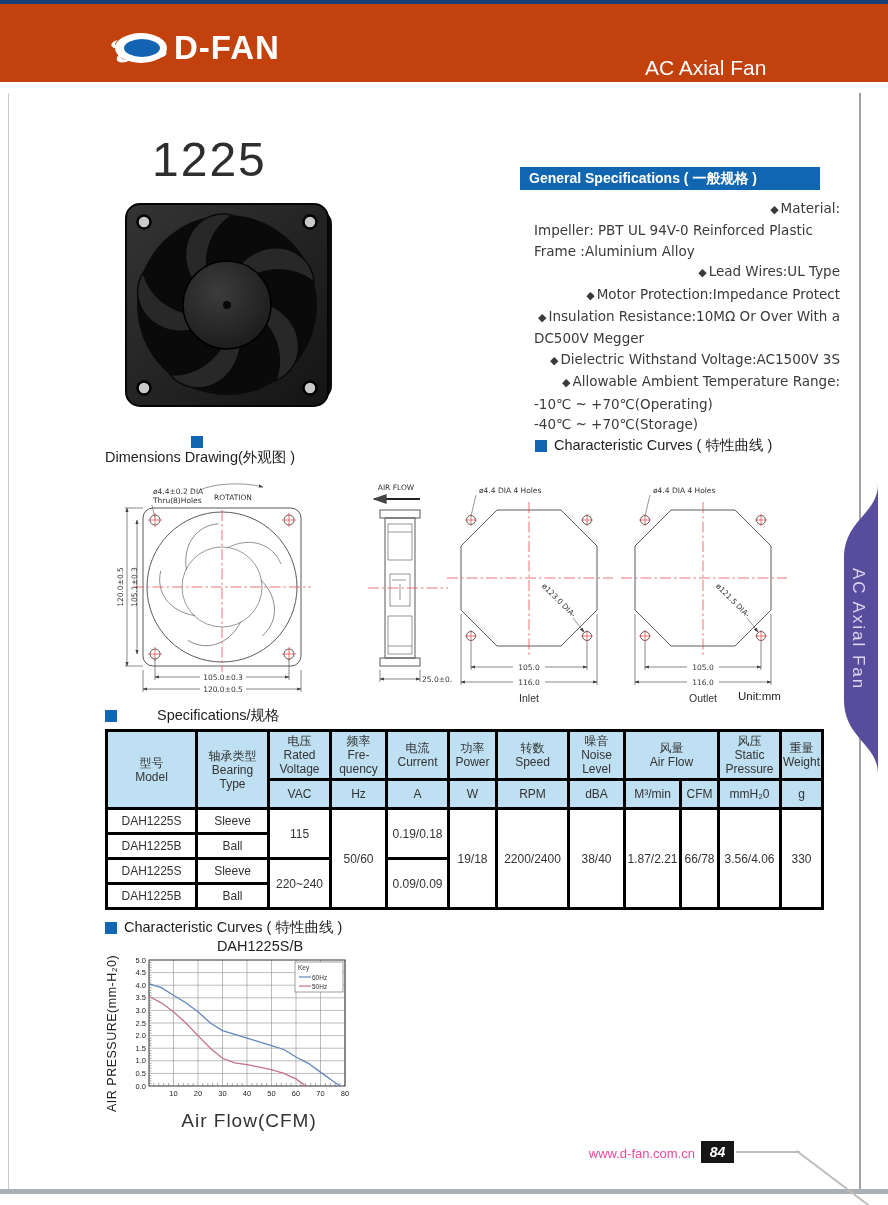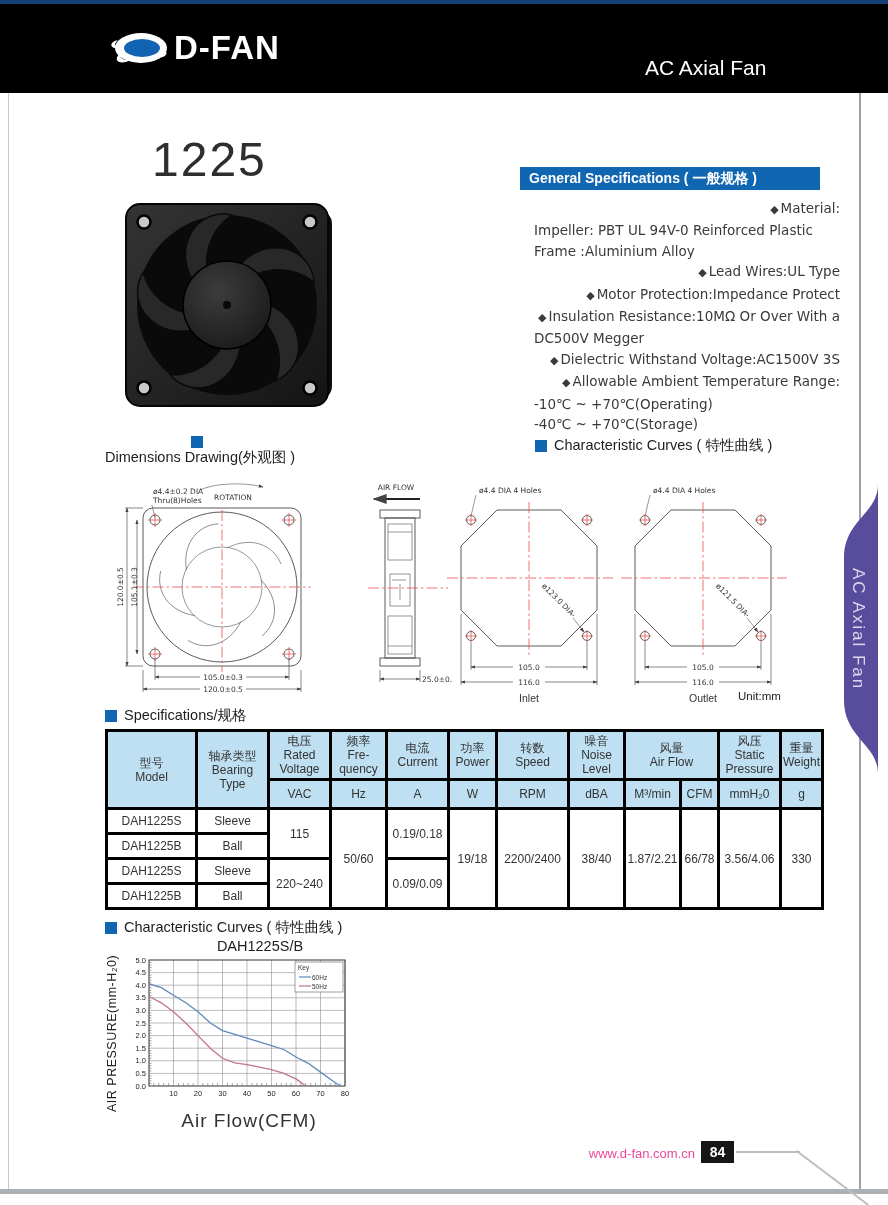--- a/index.html
+++ b/index.html
@@ -1,19 +1,19 @@
 <!DOCTYPE html>
 <html><head>
 <meta charset="utf-8">
 <style>
   html,body{margin:0;padding:0;background:#fff;}
   .page{position:relative;width:888px;height:1205px;background:#fff;overflow:hidden;
         font-family:"Liberation Sans",sans-serif;}
   
-  .hdr{position:absolute;left:0;top:0;width:888px;height:93px;background:#000000;
+  .hdr{position:absolute;left:0;top:0;width:888px;height:82px;background:#c2410c;
        border-top:4px solid #163f78;box-sizing:border-box;}
   .brand{position:absolute;left:108px;top:22px;display:flex;align-items:center;}
   .brand-icon{width:62px;height:44px;}
   .brand-text{color:#fff;font-size:33px;font-weight:bold;letter-spacing:1px;margin-left:4px;}
   .hdr-title{position:absolute;left:340px;top:36px;color:#fff;font-size:37px;letter-spacing:1px;}
   .hdr-sub{position:absolute;left:645px;top:52px;color:#fff;font-size:21px;}
   
   .b-left{position:absolute;left:8px;top:93px;width:1px;height:1097px;background:#c9c9c9;}
   .b-right{position:absolute;left:859px;top:93px;width:2px;height:1097px;background:#a0a0a0;}
   .b-bottom{position:absolute;left:0;top:1189px;width:888px;height:5px;background:#aab0b4;}
@@ -62,21 +62,21 @@
   .chart svg{position:absolute;left:30px;top:16px;}
   .chart-xlabel{position:absolute;left:44px;top:172px;width:200px;text-align:center;
                 font-size:19px;color:#333;letter-spacing:1px;}
   
   .tab{position:absolute;left:832px;top:484px;width:46px;height:290px;}
   .tab span{position:absolute;left:16px;top:0;height:290px;writing-mode:vertical-rl;
             color:#dcd7ee;font-size:17px;letter-spacing:2px;display:flex;align-items:center;justify-content:center;}
   
   .f-url{position:absolute;left:540px;top:1146px;width:155px;text-align:right;font-size:13px;color:#ec4899;}
   .f-page{position:absolute;left:701px;top:1141px;width:33px;height:22px;background:#161616;color:#fff;
-          font-size:14px;font-weight:bold;text-align:center;line-height:22px;}
+          font-size:14px;font-weight:bold;text-align:center;line-height:22px;font-style:italic;}
   .f-line1{position:absolute;left:736px;top:1151px;width:64px;height:2px;background:#bdbdbd;}
   .f-line2{position:absolute;left:797px;top:1150px;width:90px;height:2px;background:#bdbdbd;
            transform:rotate(37deg);transform-origin:left top;}
 </style>
 </head>
 <body>
 
 <div class="page">
 
   <div class="hdr">
@@ -309,21 +309,21 @@
       <line class="dim" x1="16" y1="134" x2="16" y2="205"></line>
         <line class="dim" x1="152" y1="134" x2="152" y2="205"></line>
       <line class="dim" x1="16" y1="202" x2="152" y2="202" marker-start="url(#ar)" marker-end="url(#ar)"></line>
       <rect x="68" y="197" width="32" height="9" fill="#fff"></rect>
       <text class="dtxt" x="84" y="205" text-anchor="middle">116.0</text>
       <text class="cap" x="84" y="222" text-anchor="middle">Outlet</text>
     </svg>
   </div>
   <div class="unitmm">Unit:mm</div>
 
-  <div class="sec" style="left:105px;top:706px;">
+  <div class="sec" style="left:105px;top:706px;gap:33px;">
     <span class="sq"></span>
     <span>Specifications/规格</span>
   </div>
 
   <table class="spec-table">
     <colgroup>
       <col style="width:90px">
         <col style="width:72px">
         <col style="width:62px">
         <col style="width:56px">

